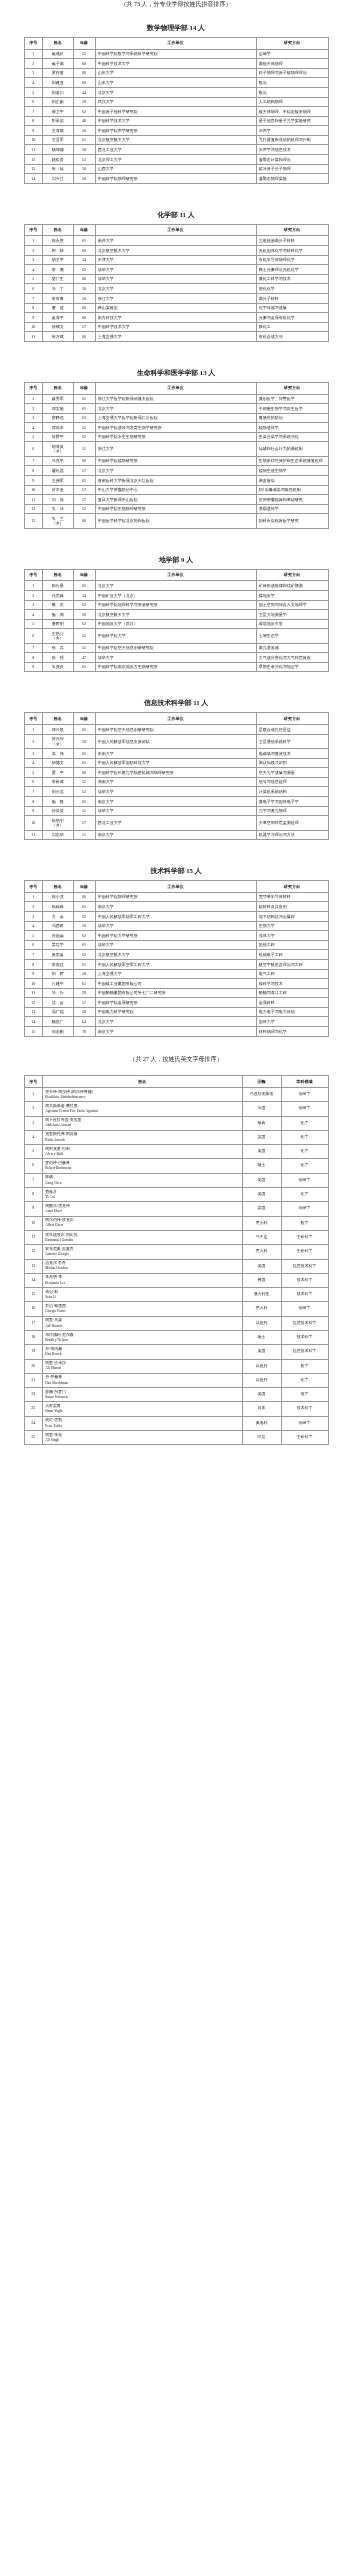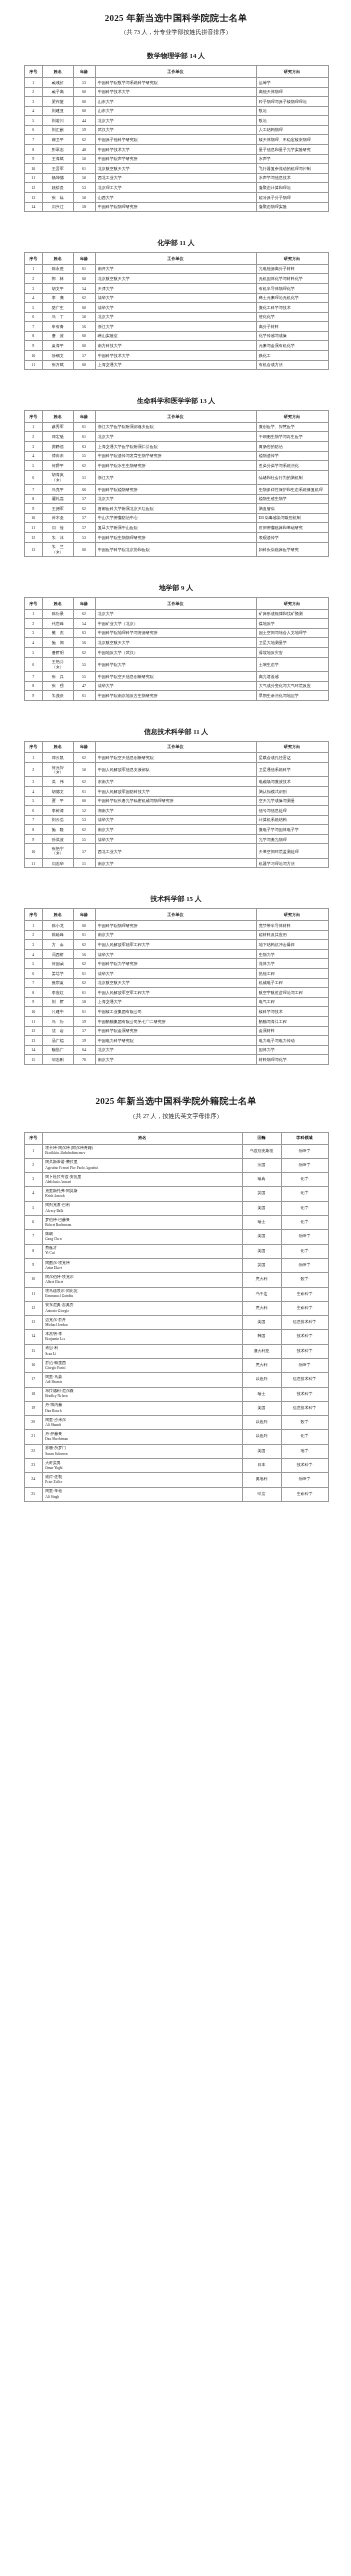--- a/index.html
+++ b/index.html
@@ -87,21 +87,20 @@
   td.f-field{text-align:center;width:47px;}
   col.fidx{width:18.5px;} col.fctry{width:39px;} col.ffld{width:47px;}
   .sub{display:block;font-size:3.6px;}
   .latin{font-family:"Liberation Serif","DejaVu Serif",serif;}
 </style>
 </head>
 <body>
 
 <div class="page">
 
-  <h1 class="doc-title">2025 年新当选中国科学院院士名单</h1>
   <div class="doc-subtitle">（共 73 人，分专业学部按姓氏拼音排序）</div>
 
   <div id="sections-host">
       <div>
         <h2 class="section-title"><span>数学物理学部</span><span class="cnt"> 14 人</span></h2>
         <table class="roster">
           <colgroup>
             <col class="idx">
             <col class="nm">
             <col class="ag">
@@ -749,21 +748,20 @@
               <td class="c-org">南京大学</td>
               <td class="c-field">材料物理与化学</td>
             </tr>
           </tbody>
         </table>
       </div>
     </div>
 
   <div class="big-gap"></div>
 
-  <h1 class="doc-title">2025 年新当选中国科学院外籍院士名单</h1>
   <div class="doc-subtitle">（共 27 人，按姓氏英文字母排序）</div>
 
   <table class="foreign">
     <colgroup>
         <col class="fidx">
         <col>
         <col class="fctry">
         <col class="ffld">
       </colgroup>
     <thead>

